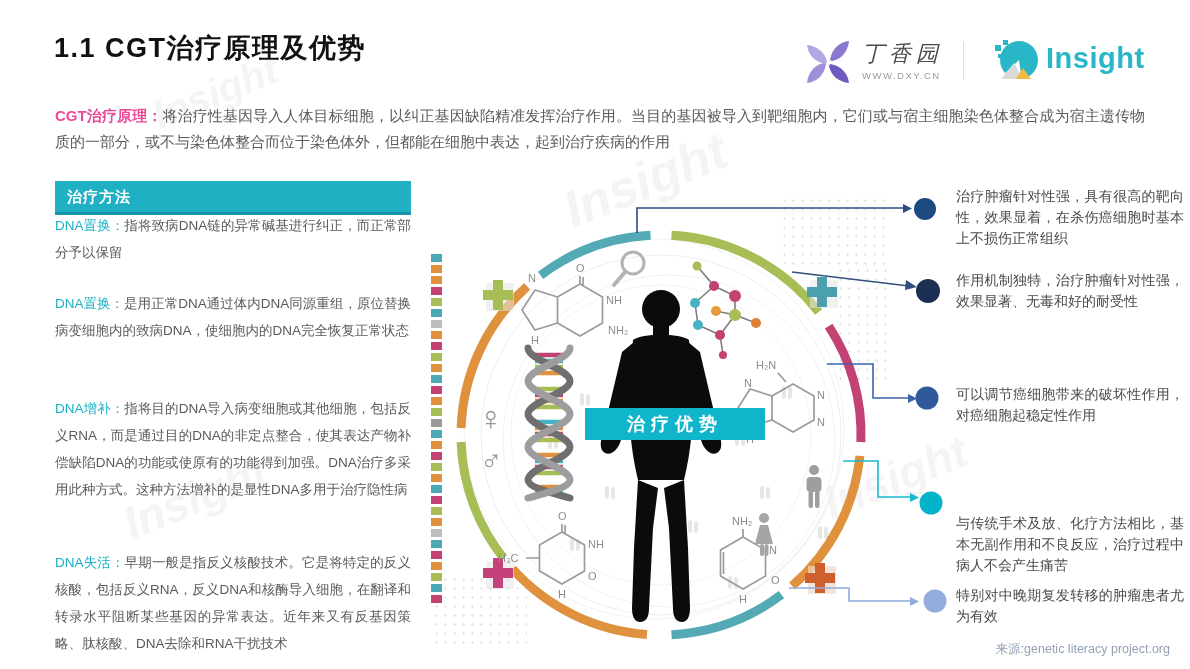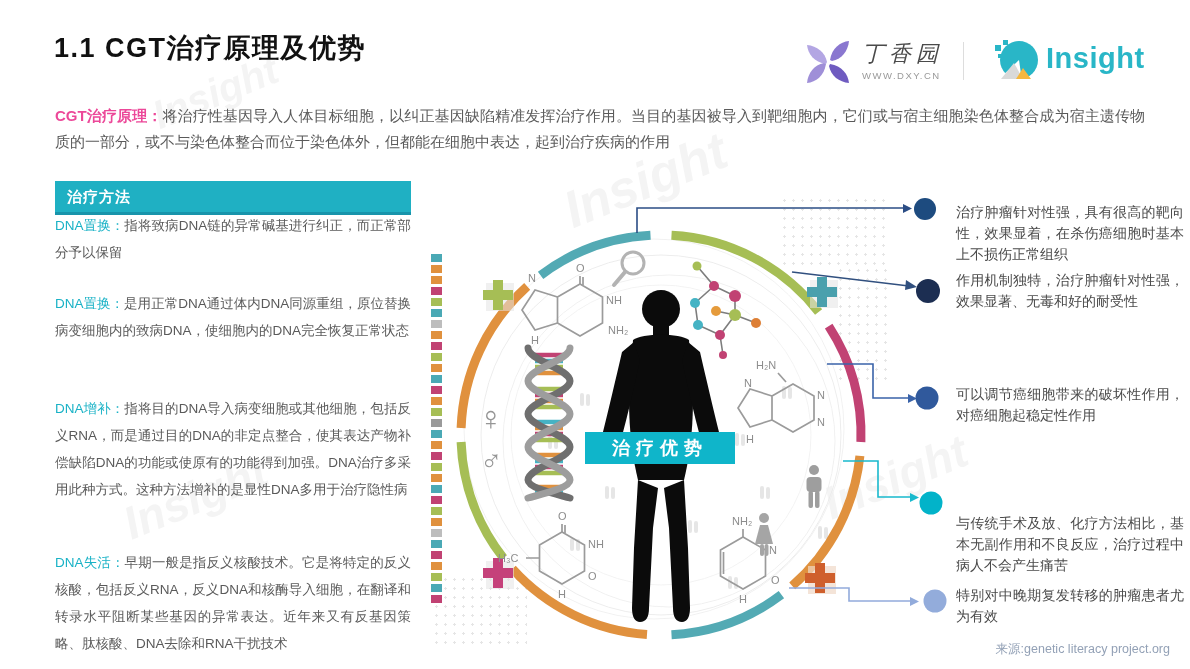--- a/index.html
+++ b/index.html
@@ -36,23 +36,23 @@
     text-align:justify;
   }
   .method .lbl{color:#19b2c6;}
   
   .adv-text{
     width:228px;font-size:14px;line-height:21px;color:#4a4a4a;text-align:justify;
   }
   
   .diagram{left:430px;top:188px;width:460px;height:460px;}
   .center-label{
-    left:585px;top:408px;width:150px;height:32px;line-height:32px;
+    left:585px;top:408px;width:180px;height:32px;line-height:32px;
     background:#0fb5ca;color:#fff;font-size:18px;font-weight:bold;
-    text-align:center;letter-spacing:6px;margin-top:24px;
+    text-align:center;letter-spacing:6px;
   }
   .dots-patch{
     background-image:radial-gradient(#cfcfcf 1px, transparent 1.3px);
     background-size:9px 9px;opacity:.55;
   }
   .strip{left:431px;top:254px;width:13px;}
   .strip div{width:11px;height:8px;margin-bottom:3px;}
   
   .overlay{left:0;top:0;pointer-events:none;}
   .source{
@@ -355,19 +355,19 @@
   <path class="adv-arrow" d="M908,394 L917,398.5 L908,403 Z" fill="#3a63a9"></path>
   <path class="adv-arrow" d="M910,493 L919,497.5 L910,502 Z" fill="#19b9cd"></path>
   <path class="adv-arrow" d="M910,597 L919,601.5 L910,606 Z" fill="#92abdb"></path>
   <circle class="adv-dot" cx="925" cy="209" r="11" fill="#1d4b7f"></circle>
   <circle class="adv-dot" cx="928" cy="291" r="12" fill="#1c2e52"></circle>
   <circle class="adv-dot" cx="927" cy="398" r="11.5" fill="#30599c"></circle>
   <circle class="adv-dot" cx="931" cy="503" r="11.5" fill="#02b3c9"></circle>
   <circle class="adv-dot" cx="935" cy="601" r="11.5" fill="#93acdb"></circle>
 </svg>
 
-<div class="abs adv-text" style="left:956px;top:186px;margin-top:16px;">治疗肿瘤针对性强，具有很高的靶向性，效果显着，在杀伤癌细胞时基本上不损伤正常组织</div>
+<div class="abs adv-text" style="left:956px;top:186px;">治疗肿瘤针对性强，具有很高的靶向性，效果显着，在杀伤癌细胞时基本上不损伤正常组织</div>
 <div class="abs adv-text" style="left:956px;top:270px;">作用机制独特，治疗肿瘤针对性强，效果显著、无毒和好的耐受性</div>
 <div class="abs adv-text" style="left:956px;top:384px;">可以调节癌细胞带来的破坏性作用，对癌细胞起稳定性作用</div>
 <div class="abs adv-text" style="left:956px;top:489px;margin-top:24px;">与传统手术及放、化疗方法相比，基本无副作用和不良反应，治疗过程中病人不会产生痛苦</div>
 <div class="abs adv-text" style="left:956px;top:585px;">特别对中晚期复发转移的肿瘤患者尤为有效</div>
 
 <div class="abs source">来源:genetic literacy project.org</div>
 
 </body></html>

